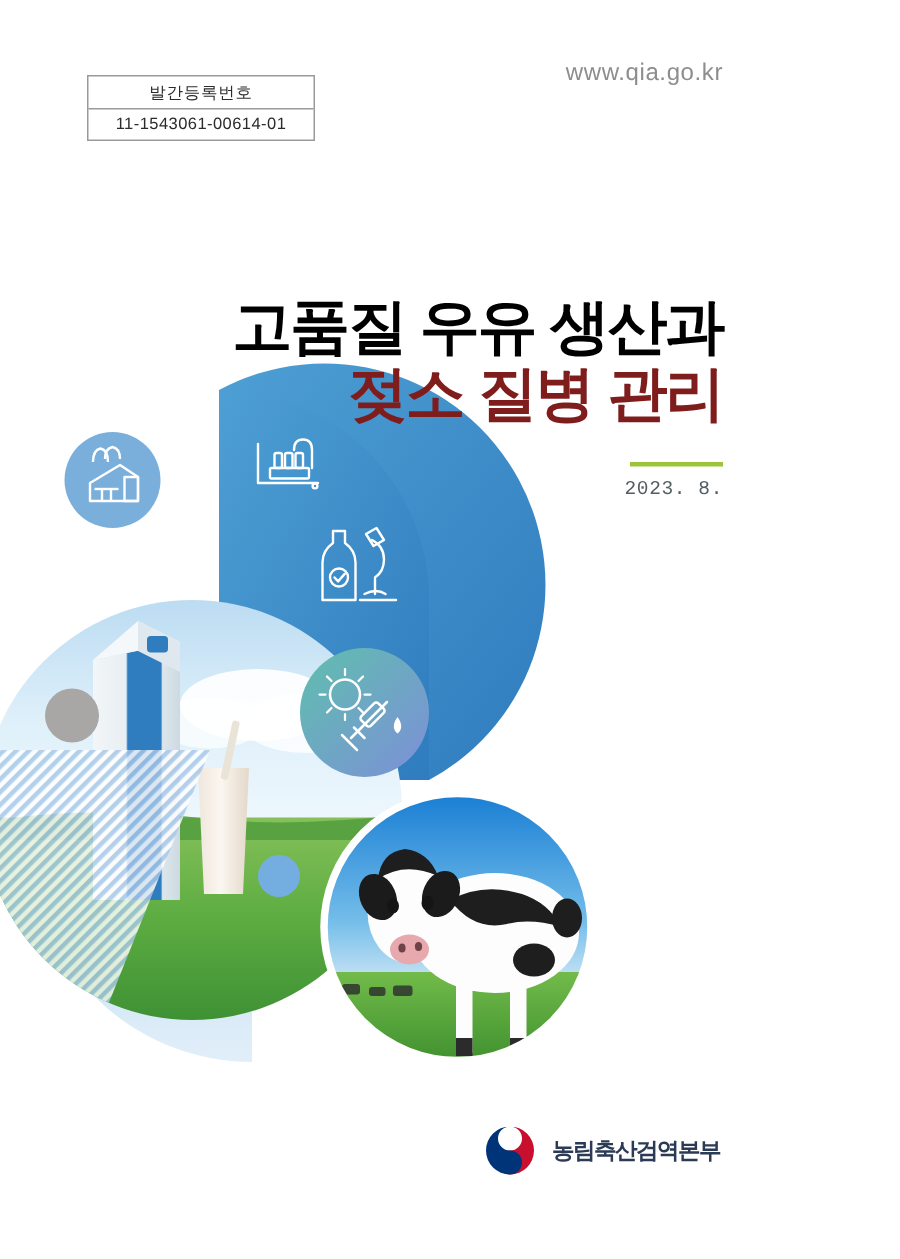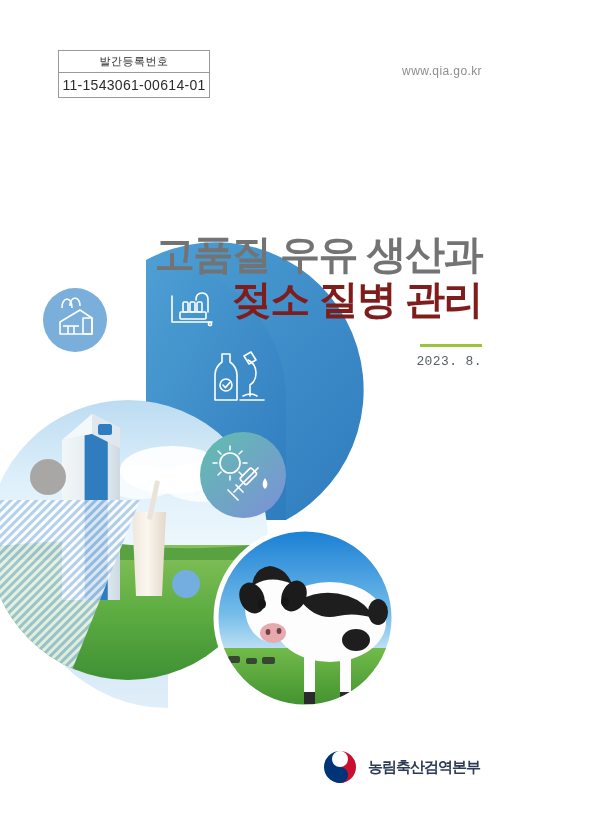--- a/index.html
+++ b/index.html
@@ -23,44 +23,44 @@
   }
   .reg-title{
     text-align:center;
     font-size:11px;color:#2b2b2b;
     padding:3px 0 3px;
     border-bottom:1px solid #9a9a9a;
     letter-spacing:.5px;
   }
   .reg-num{
     text-align:center;
-    font-size:14px;color:#2b2b2b;
+    font-size:11px;color:#2b2b2b;
     padding:4px 0 4px;
     letter-spacing:.3px;
   }
   .site-url{
-    position:absolute;right:30px;top:64px;
-    font-size:12px;color:#8d8d8d;
+    position:absolute;right:30px;top:40px;
+    font-size:16px;color:#8d8d8d;
     letter-spacing:.4px;
     margin-left:48px;
   }
 
   
   .title-wrap{
     position:absolute;right:30px;top:196px;
     text-align:right;
   }
   .title-line{
     font-weight:bold;
     font-size:40px;
     line-height:1.12;
     letter-spacing:-1.5px;
     white-space:nowrap;
   }
-  .title-line.l1{color:#737373;margin-top:36px;}
+  .title-line.l1{color:#000000;}
   .title-line.l2{color:#7f1d1d;text-align:right;}
   .date-rule{
     width:62px;height:3px;
     background:#9dc33b;
     margin:22px 0 7px auto;
   }
   .date-text{
     font-size:13px;color:#555f63;letter-spacing:.4px;font-family:Liberation Mono, monospace;
   }
 

